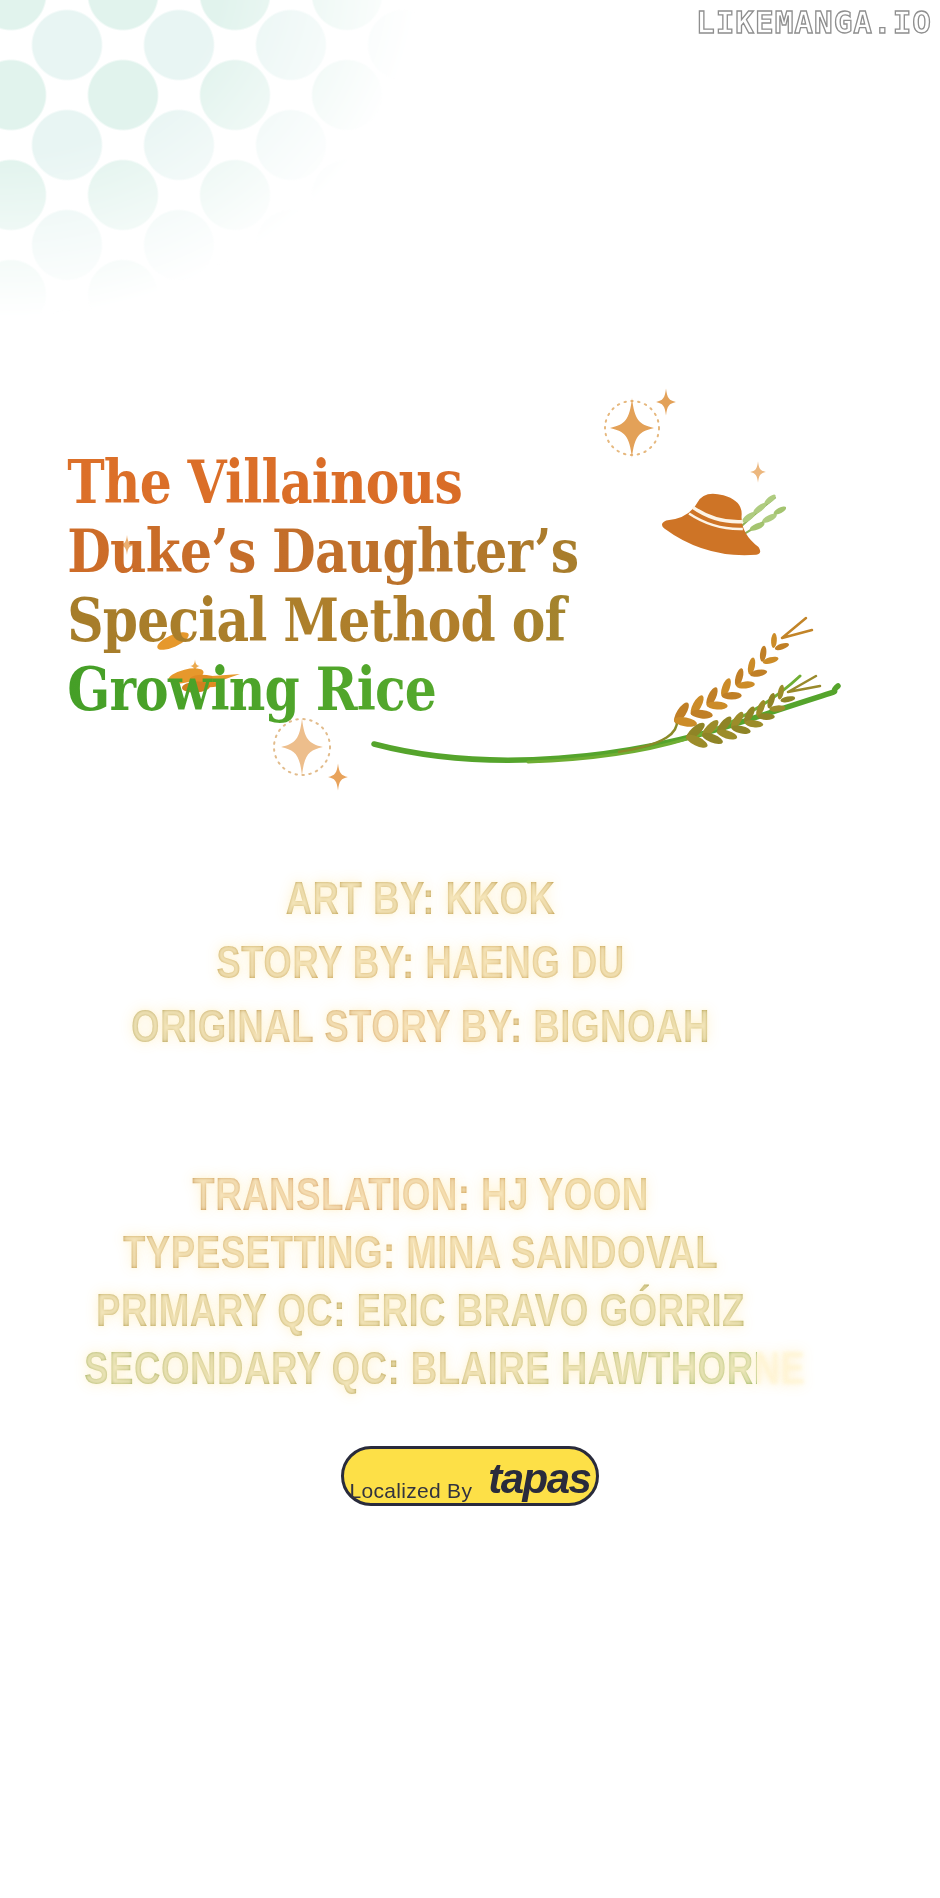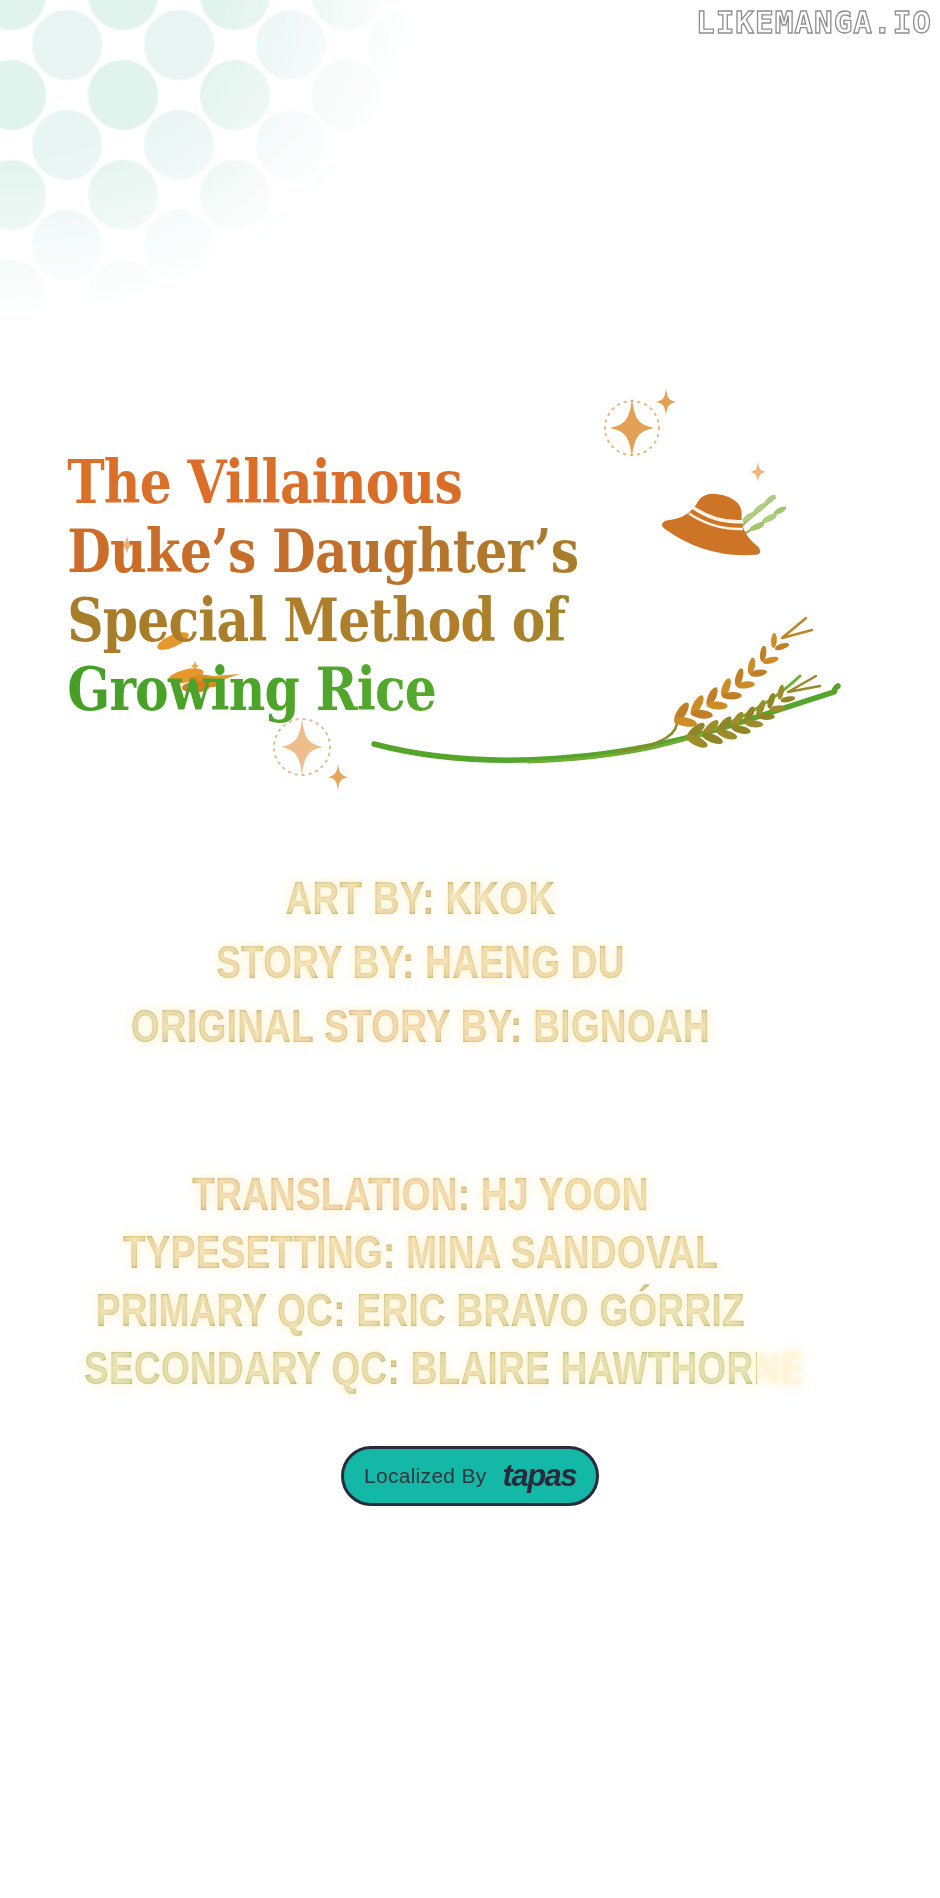--- a/index.html
+++ b/index.html
@@ -69,28 +69,28 @@
   .ll-1{background-image:linear-gradient(90deg,#B0812B,#BD862B 50%,#A8902E);}
   .ll-2{background-image:linear-gradient(90deg,#9E862C,#A68A2C 40%,#96902F);}
   .ll-3{background-image:linear-gradient(90deg,#7E9434,#A8882C 50%,#6F9A31);}
   
   .deco{position:absolute;}
   .deco svg{display:block;}
   
   .badge{
     position:absolute;left:341px;top:1446px;width:258px;height:60px;
     box-sizing:border-box;border:3px solid #292B3C;border-radius:31px;
-    background:#14b8a6;
-    display:flex;align-items:center;justify-content:center;gap:16px;
+    background:#fde047;
+    display:flex;align-items:flex-end;justify-content:center;gap:16px;
   }
   .badge-prefix{
     font-size:21px;color:#32333F;letter-spacing:.3px;
   }
   .badge-brand{
-    font-size:31px;font-weight:bold;font-style:italic;letter-spacing:-1.5px;
+    font-size:42px;font-weight:bold;font-style:italic;letter-spacing:-1.5px;
     color:#292B3C;
   }
 </style>
 </head>
 <body>
 
 <svg width="0" height="0" style="position:absolute" aria-hidden="true">
   <defs>
     <path id="star4" d="M0,-30 C 2.5,-8 7,-3.5 22,0 C 7,3.5 2.5,8 0,30 C -2.5,8 -7,3.5 -22,0 C -7,-3.5 -2.5,-8 0,-30 Z"></path>
   </defs>

